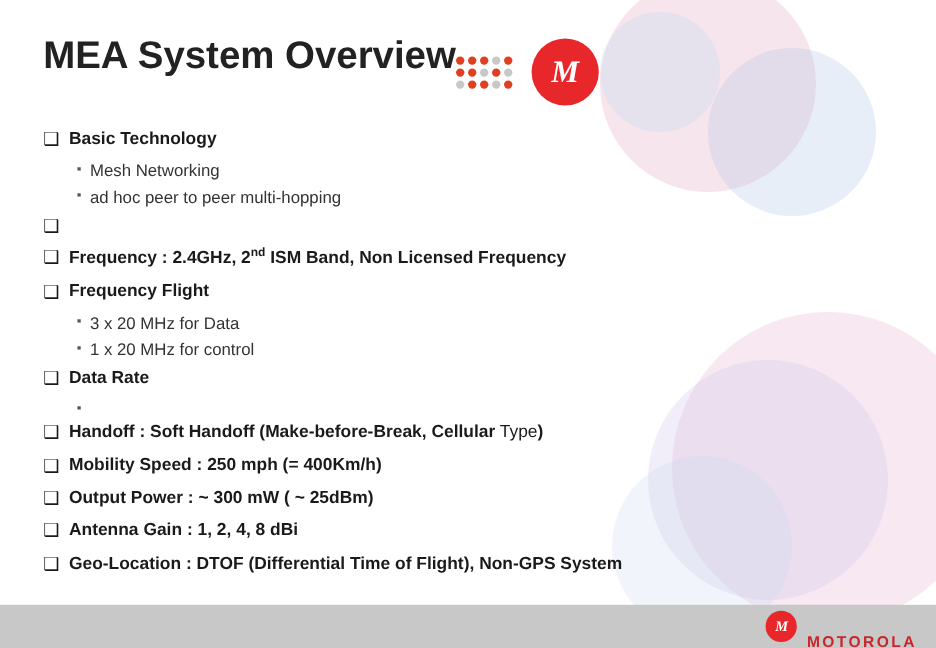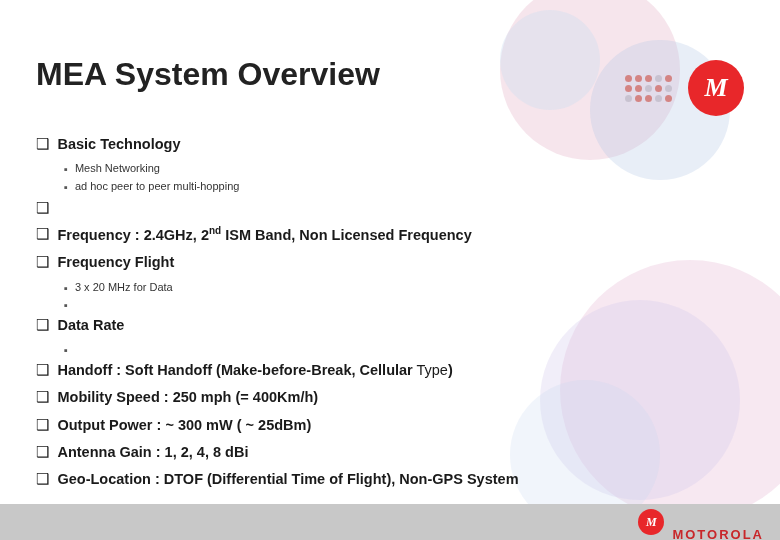--- a/index.html
+++ b/index.html
@@ -17,23 +17,22 @@
       width: 780px;
       height: 540px;
       background: #ffffff;
       position: relative;
       padding: 28px 36px 20px 36px;
     }
 
     .header-area {
       display: flex;
       align-items: flex-start;
-      justify-content: space-between;
+      justify-content: flex-start;
       margin-bottom: 18px;
-      margin-top: 28px;
     }
 
     .page-title {
       font-size: 32px;
       font-weight: bold;
       color: #222222;
       letter-spacing: 0;
       z-index: 2;
       position: relative;
     }
@@ -128,21 +127,21 @@
 
     .sub-item .sub-bullet {
       color: #555555;
       margin-right: 7px;
       font-size: 11px;
       margin-top: 2px;
       flex-shrink: 0;
     }
 
     .sub-item .sub-text {
-      font-size: 11px;
+      font-size: 14px;
       line-height: 1.4;
     }
 
     
     .footer-bar {
       position: absolute;
       bottom: 0;
       left: 0;
       right: 0;
       height: 36px;
@@ -320,20 +319,21 @@
       <span class="bullet">❑</span>
       <span class="item-text"><strong>Frequency Flight</strong></span>
     </div>
     <div class="sub-list">
       <div class="sub-item">
         <span class="sub-bullet">▪</span>
         <span class="sub-text">3 x 20 MHz for Data</span>
       </div>
       <div class="sub-item">
         <span class="sub-bullet">▪</span>
+        <span class="sub-text">1 x 20 MHz for control</span>
       </div>
     </div>
 
     <div class="list-item">
       <span class="bullet">❑</span>
       <span class="item-text"><strong>Data Rate</strong></span>
     </div>
     <div class="sub-list">
       <div class="sub-item">
         <span class="sub-bullet">▪</span>

